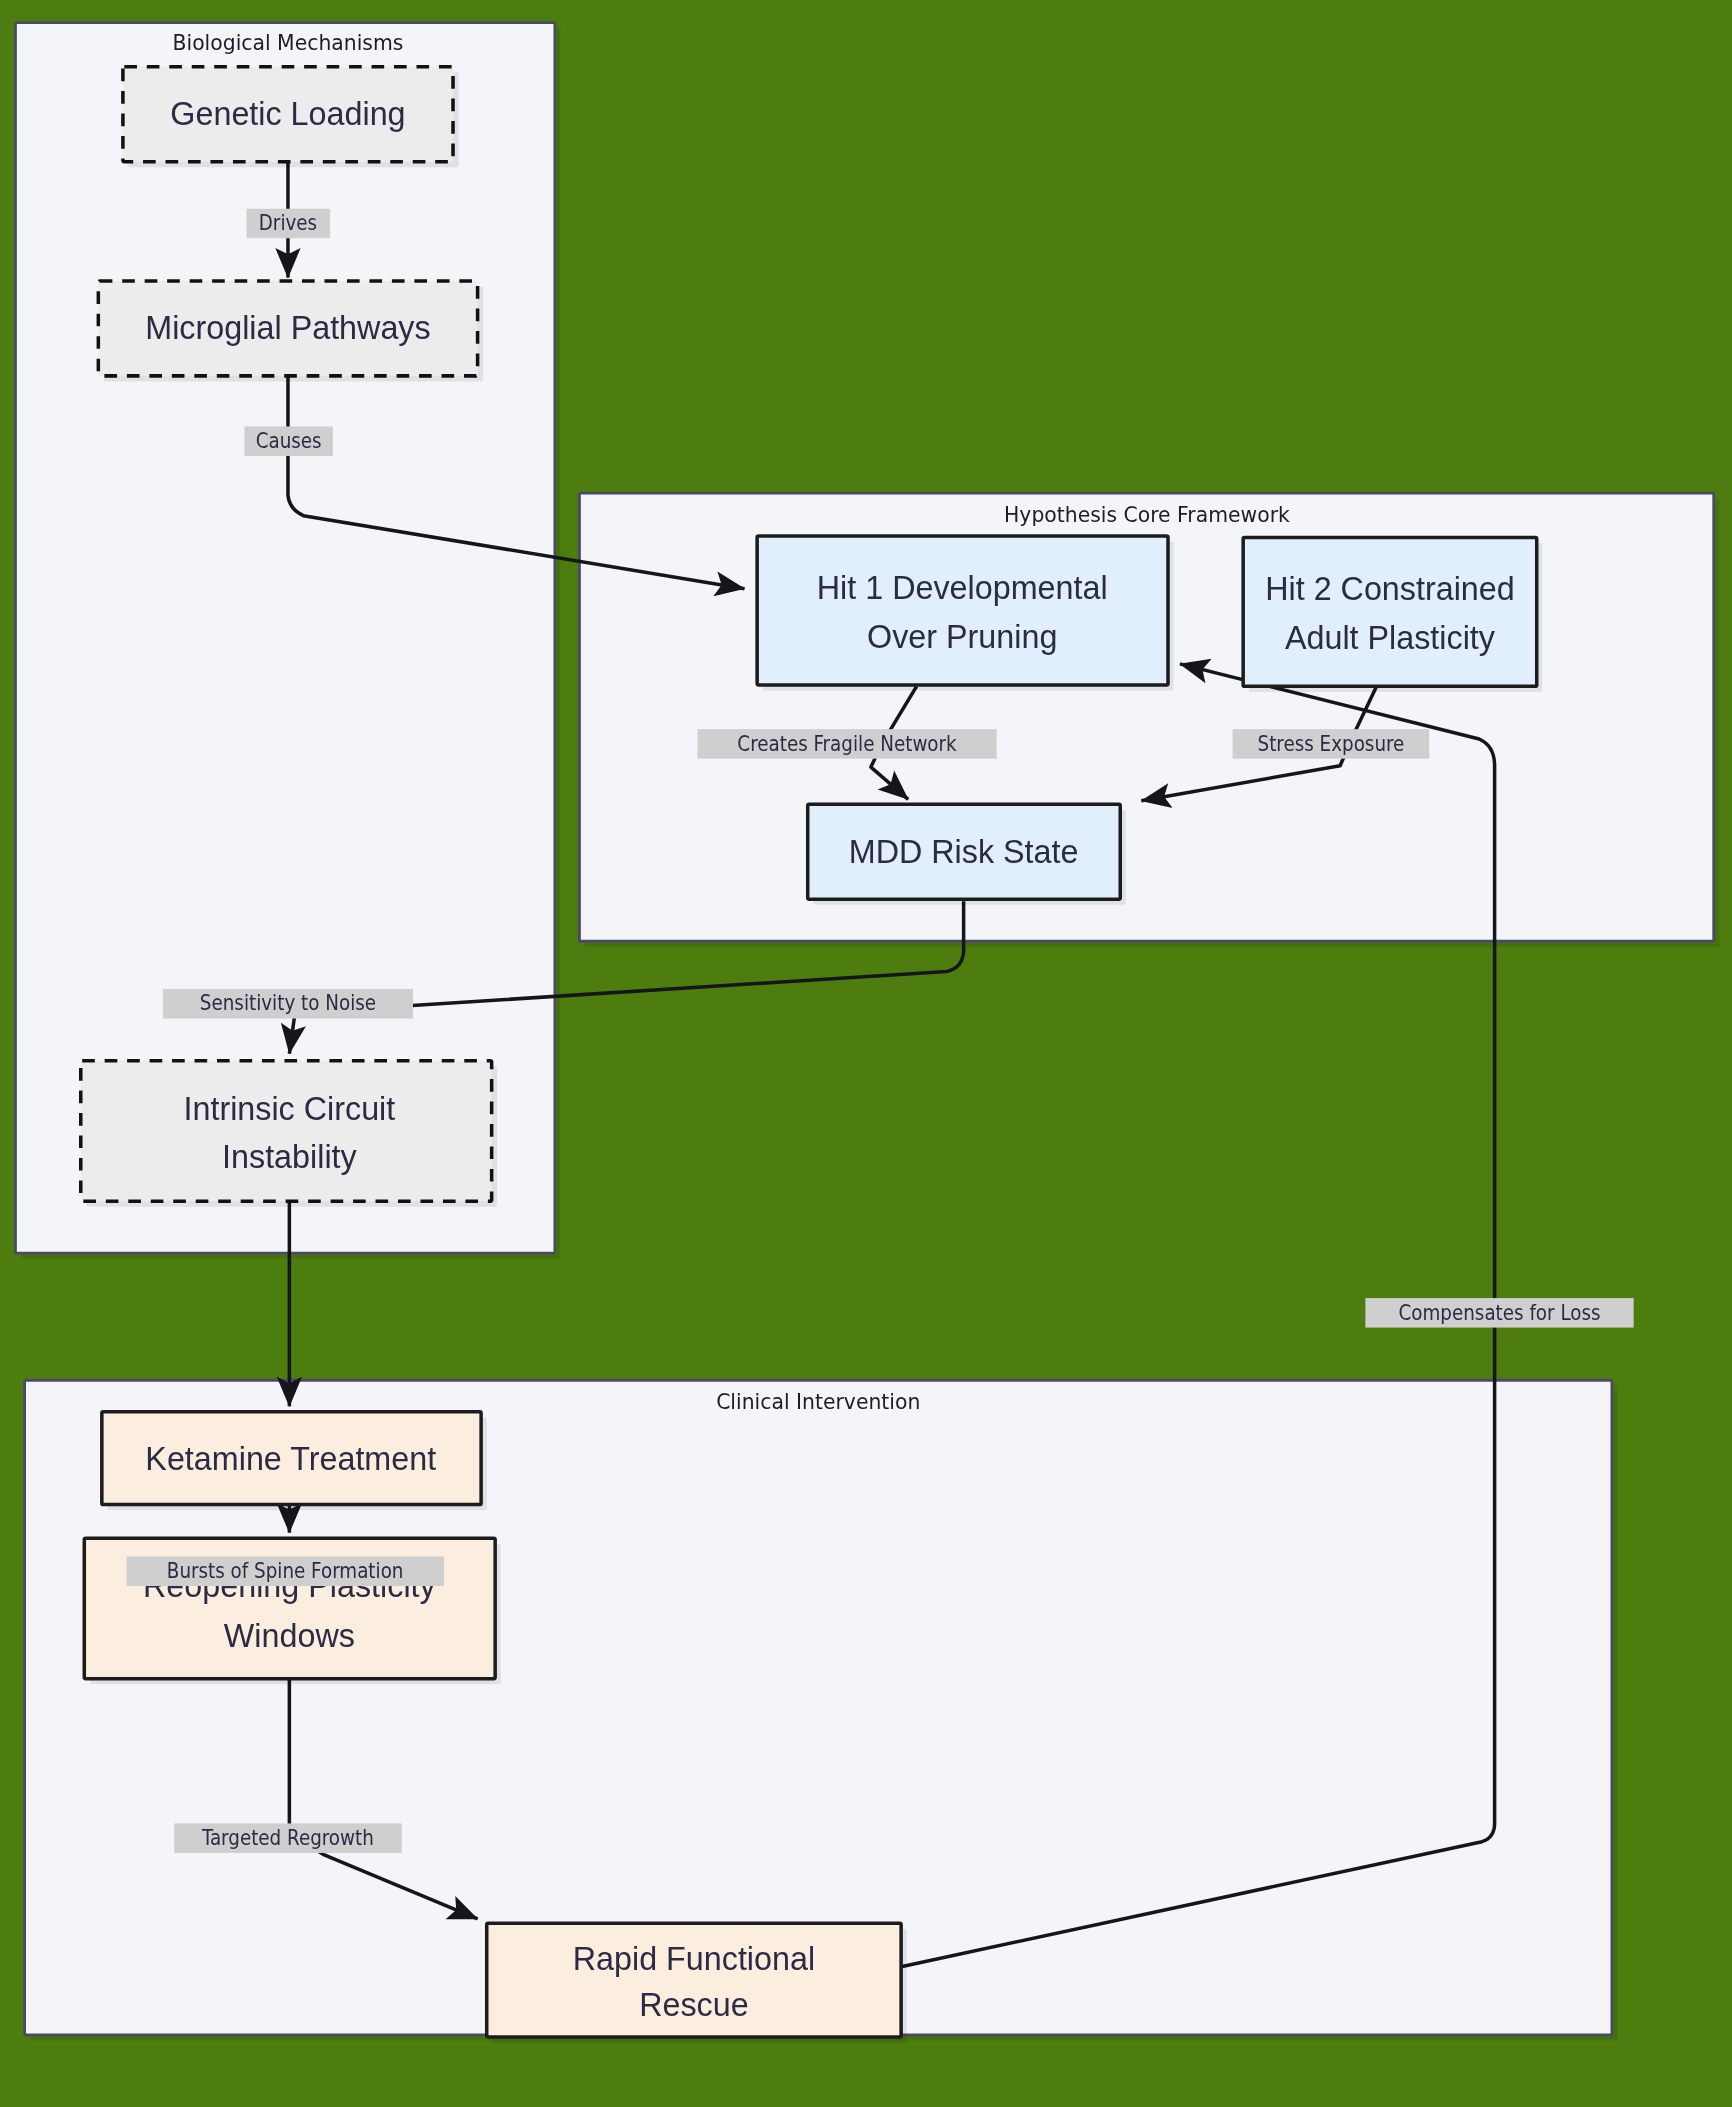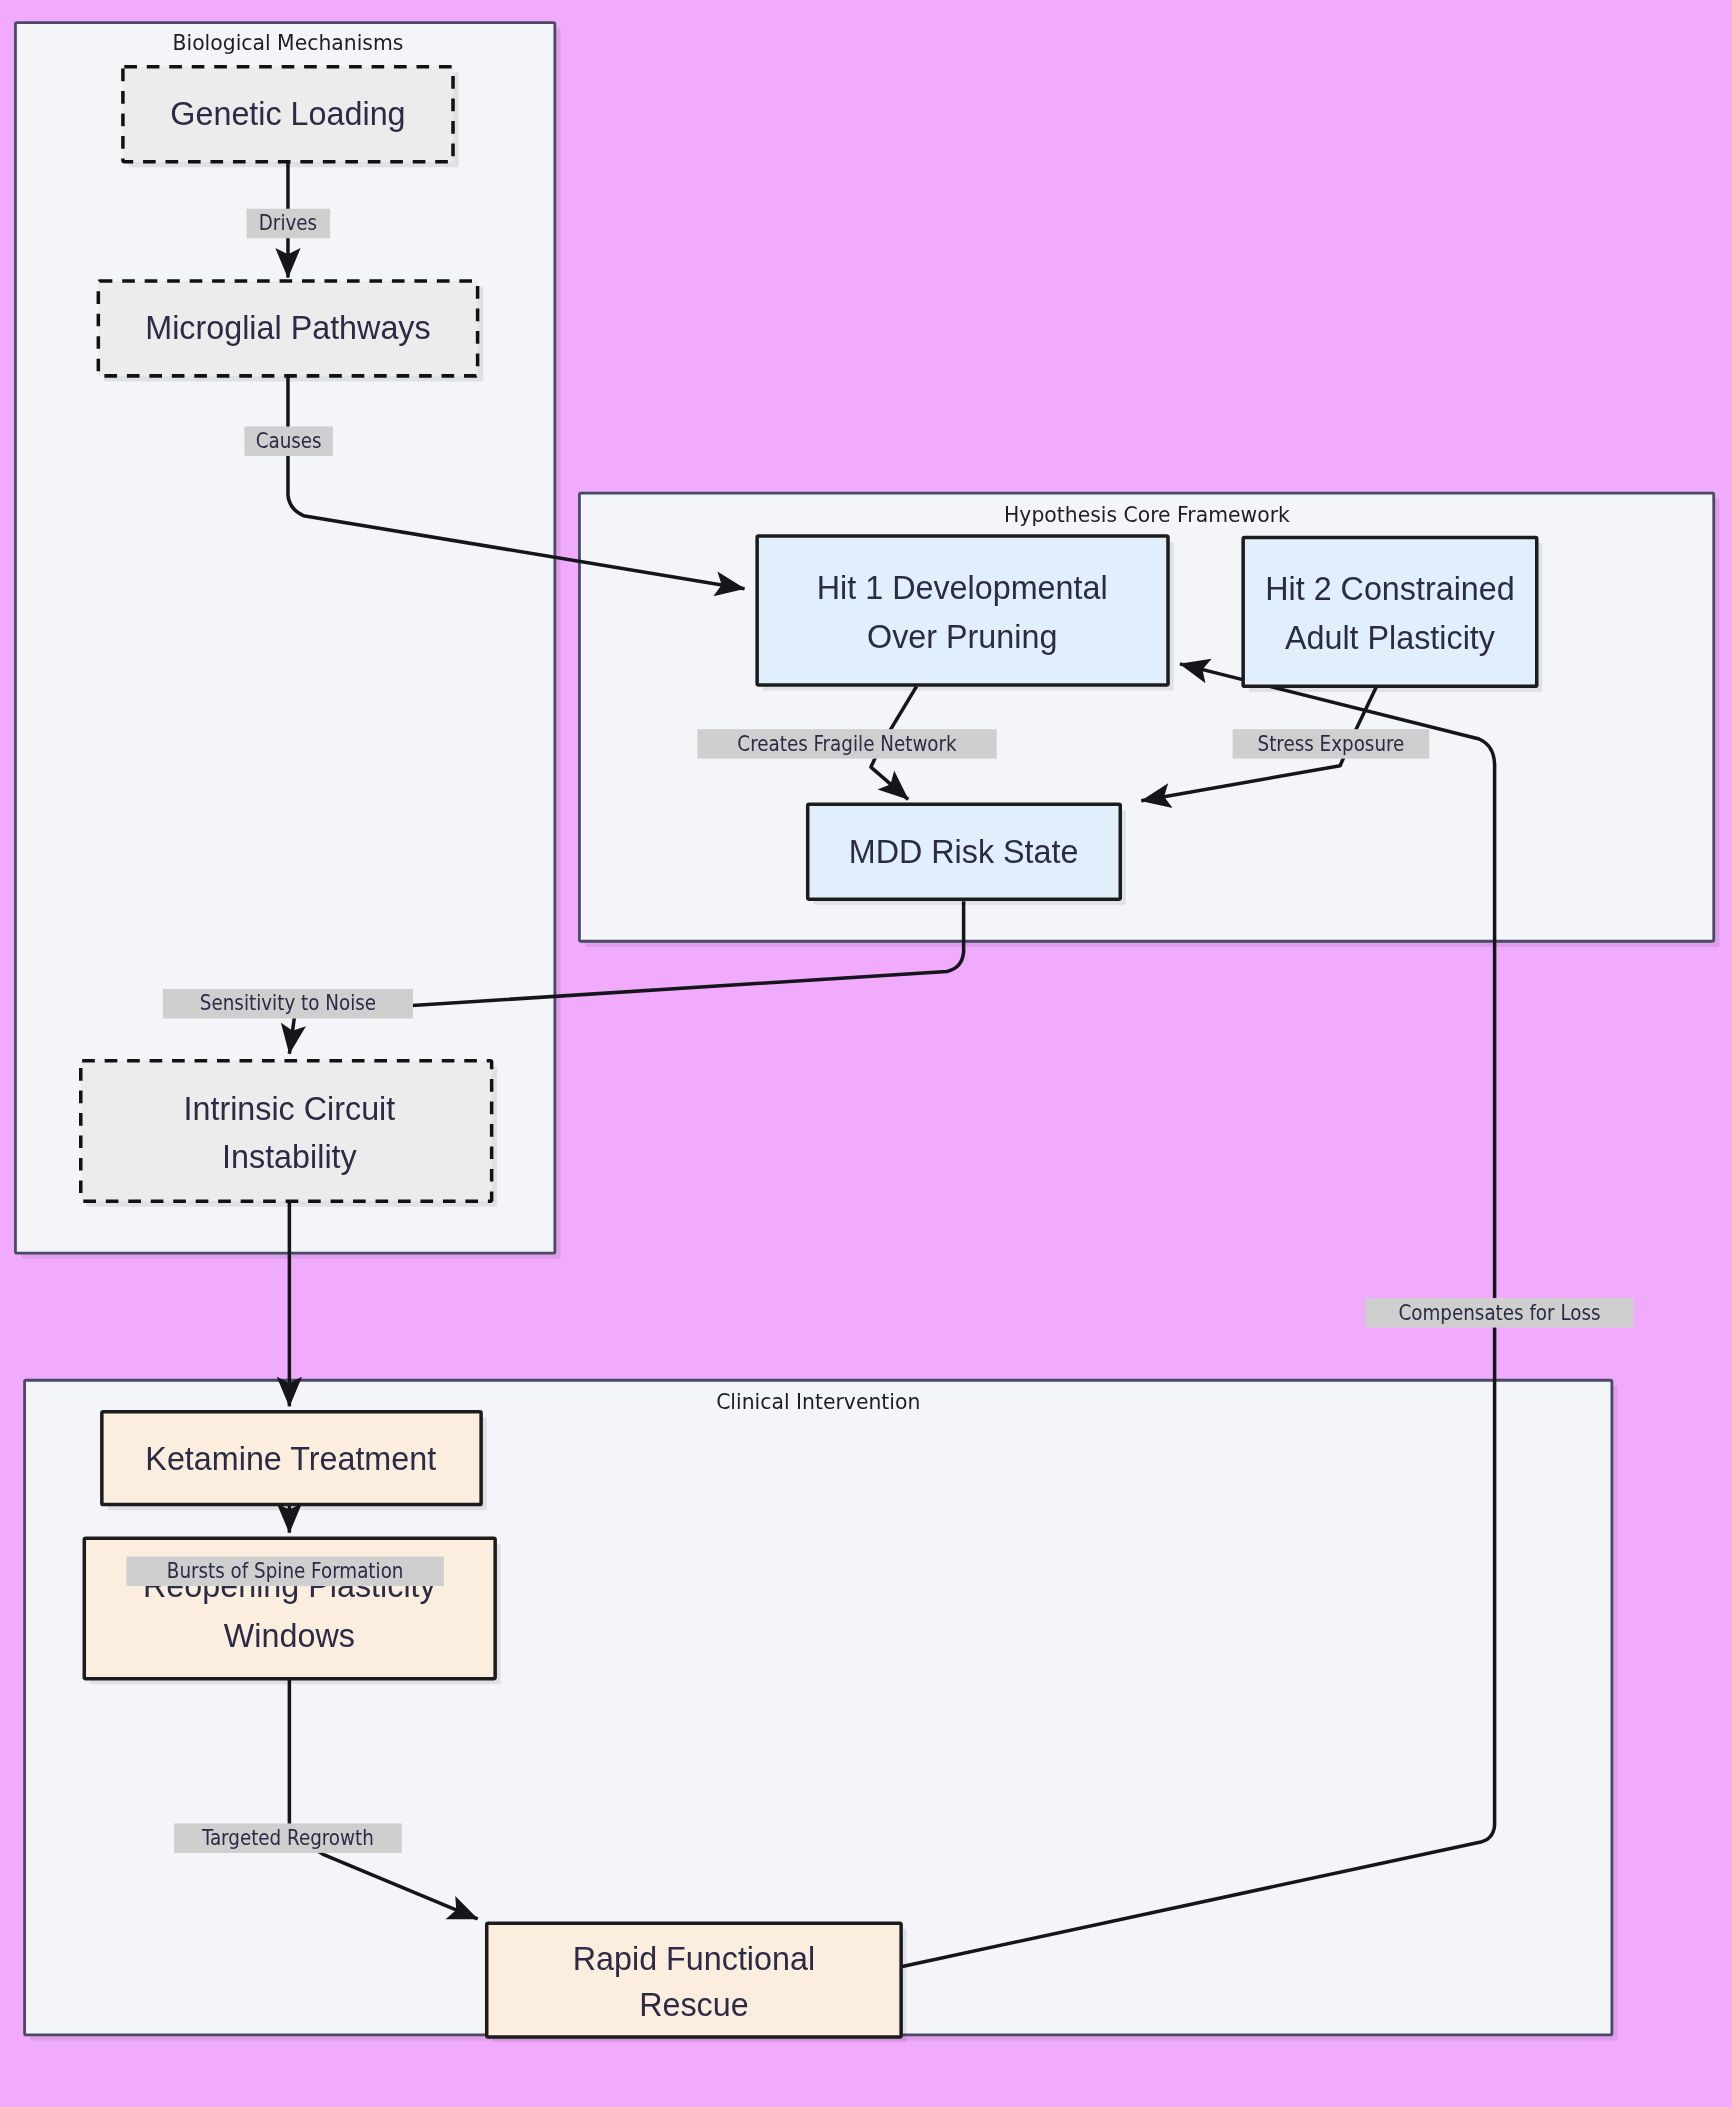--- a/index.html
+++ b/index.html
@@ -8,21 +8,21 @@
     padding: 0;
     background: #ffffff;
   }
   body {
     font-family: "Liberation Sans", sans-serif;
   }
   #diagram-root {
     position: relative;
     width: 1732px;
     height: 2108px;
-    background: #f0abfc;
+    background: #4d7c0f;
     overflow: hidden;
   }
   svg.flow {
     position: absolute;
     left: 0;
     top: 0;
     width: 1732px;
     height: 2108px;
     display: block;
   }

